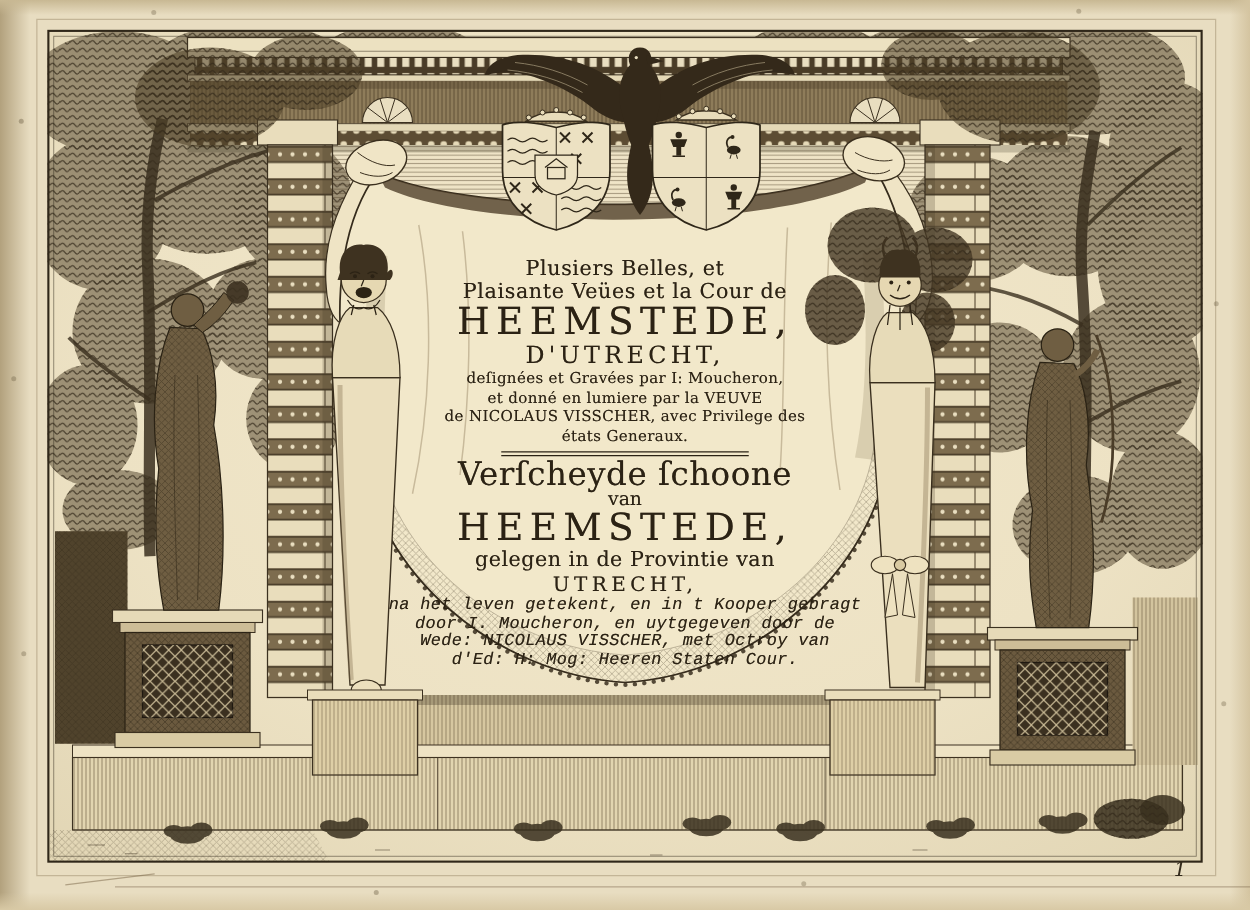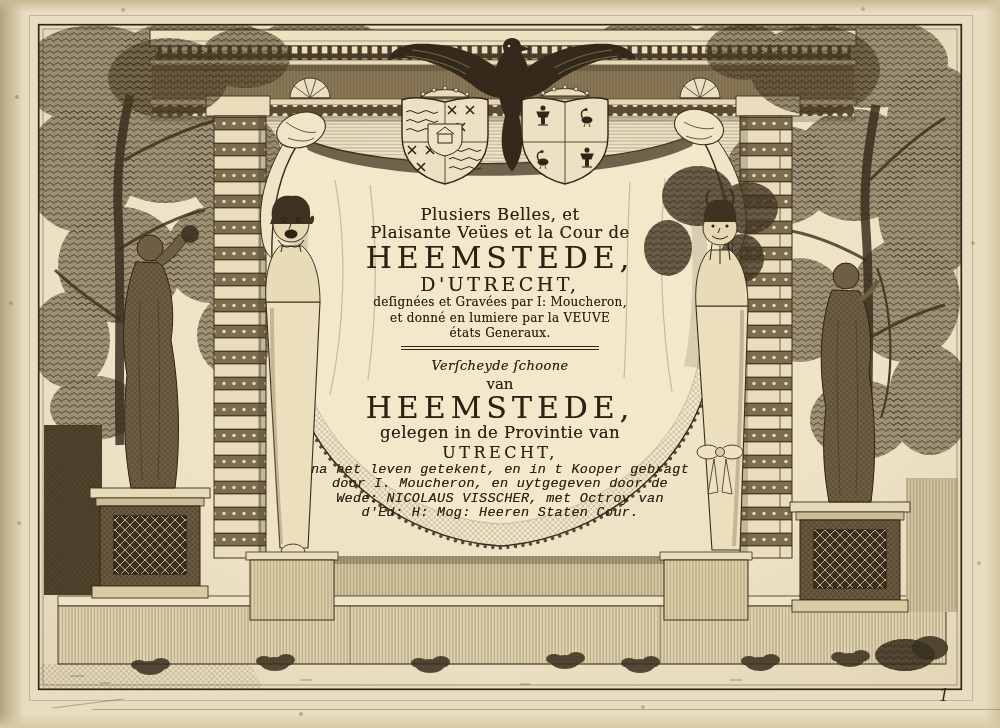--- a/index.html
+++ b/index.html
@@ -21,21 +21,21 @@
       862px 8px 0 1px rgba(90,75,50,.3);}
   .art{position:absolute;left:0;top:0;}
   .banner{position:absolute;left:280px;top:174px;width:440px;text-align:center;z-index:5;
           text-shadow:0 0 .4px rgba(43,34,20,.55);margin-top:32px;}
   .ln{white-space:nowrap;}
   .fr-s{font-size:16.5px;line-height:18px;letter-spacing:.5px;}
   .fr-m{font-size:16.5px;line-height:18px;}
   .caps-lg{font-size:30px;line-height:32px;letter-spacing:5px;}
   .caps-sm{font-size:19px;line-height:21px;letter-spacing:3.5px;}
   .scr{font-size:12px;line-height:15.5px;letter-spacing:.3px;}
-  .du-l{font-size:13px;line-height:21px;letter-spacing:.4px;font-style:italic;}
+  .du-l{font-size:26px;line-height:21px;letter-spacing:.4px;}
   .du-van{font-size:15px;line-height:16px;}
   .du-m{font-size:16.5px;line-height:18px;letter-spacing:.4px;}
   .caps-sm2{font-size:16px;line-height:21px;letter-spacing:3.5px;}
   .dscr{font-style:italic;font-size:13.5px;line-height:14.5px;letter-spacing:.3px;font-family:Liberation Mono, monospace;}
   .divider{width:198px;height:2px;border-top:1.6px solid #2b2214;border-bottom:1px solid #2b2214;margin:4px auto 5px;}
   .plate-num{position:absolute;left:939px;top:686px;font-style:italic;font-size:16px;color:#332a1c;z-index:6;}
 </style>
 </head>
 <body>
 
@@ -418,20 +418,21 @@
     <rect x="43" y="29" width="914" height="656" fill="none" stroke="#2f2719" stroke-width="0.7" opacity="0.55"></rect>
   </svg>
 
   <div class="banner">
     <div class="ln fr-s">Plusiers Belles, et</div>
     <div class="ln fr-s">Plaisante Veües et la Cour de</div>
     <div class="ln caps-lg">HEEMSTEDE,</div>
     <div class="ln caps-sm">D'UTRECHT,</div>
     <div class="ln scr">deſignées et Gravées par I: Moucheron,</div>
     <div class="ln scr">et donné en lumiere par la VEUVE</div>
+    <div class="ln scr">de NICOLAUS VISSCHER, avec Privilege des</div>
     <div class="ln scr">états Generaux.</div>
     <div class="divider"></div>
     <div class="ln du-l">Verſcheyde ſchoone</div>
     <div class="ln du-van">van</div>
     <div class="ln caps-lg">HEEMSTEDE,</div>
     <div class="ln du-m">gelegen in de Provintie van</div>
     <div class="ln caps-sm2">UTRECHT,</div>
     <div class="ln dscr">na het leven getekent, en in t Kooper gebragt</div>
     <div class="ln dscr">door I. Moucheron, en uytgegeven door de</div>
     <div class="ln dscr">Wede: NICOLAUS VISSCHER, met Octroy van</div>

